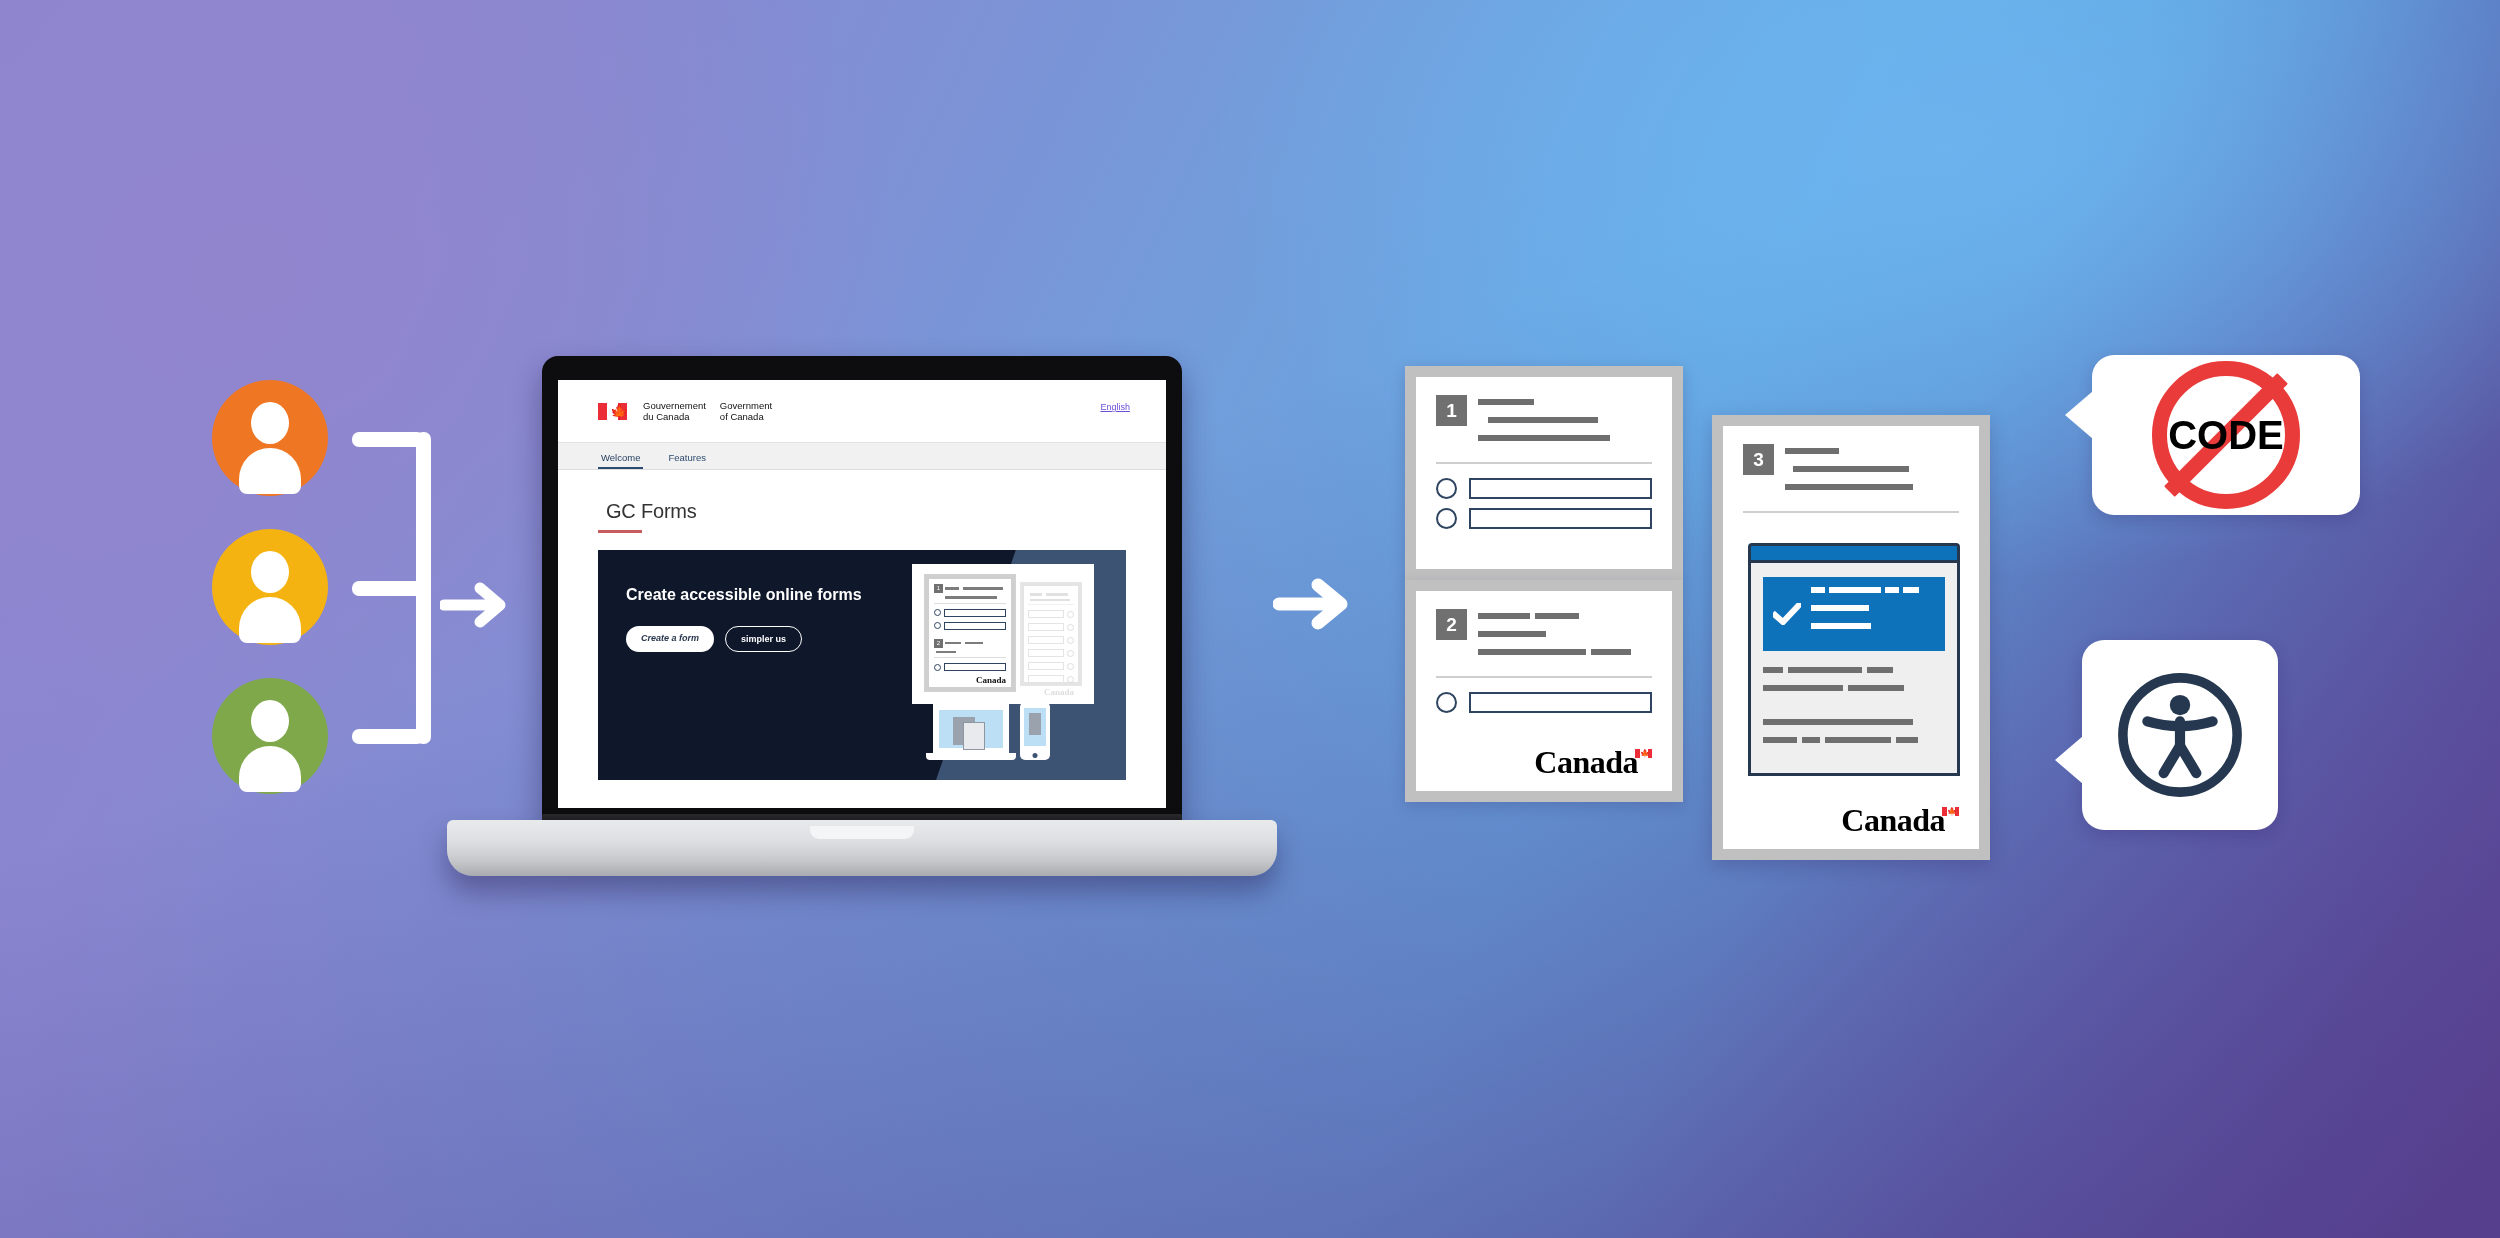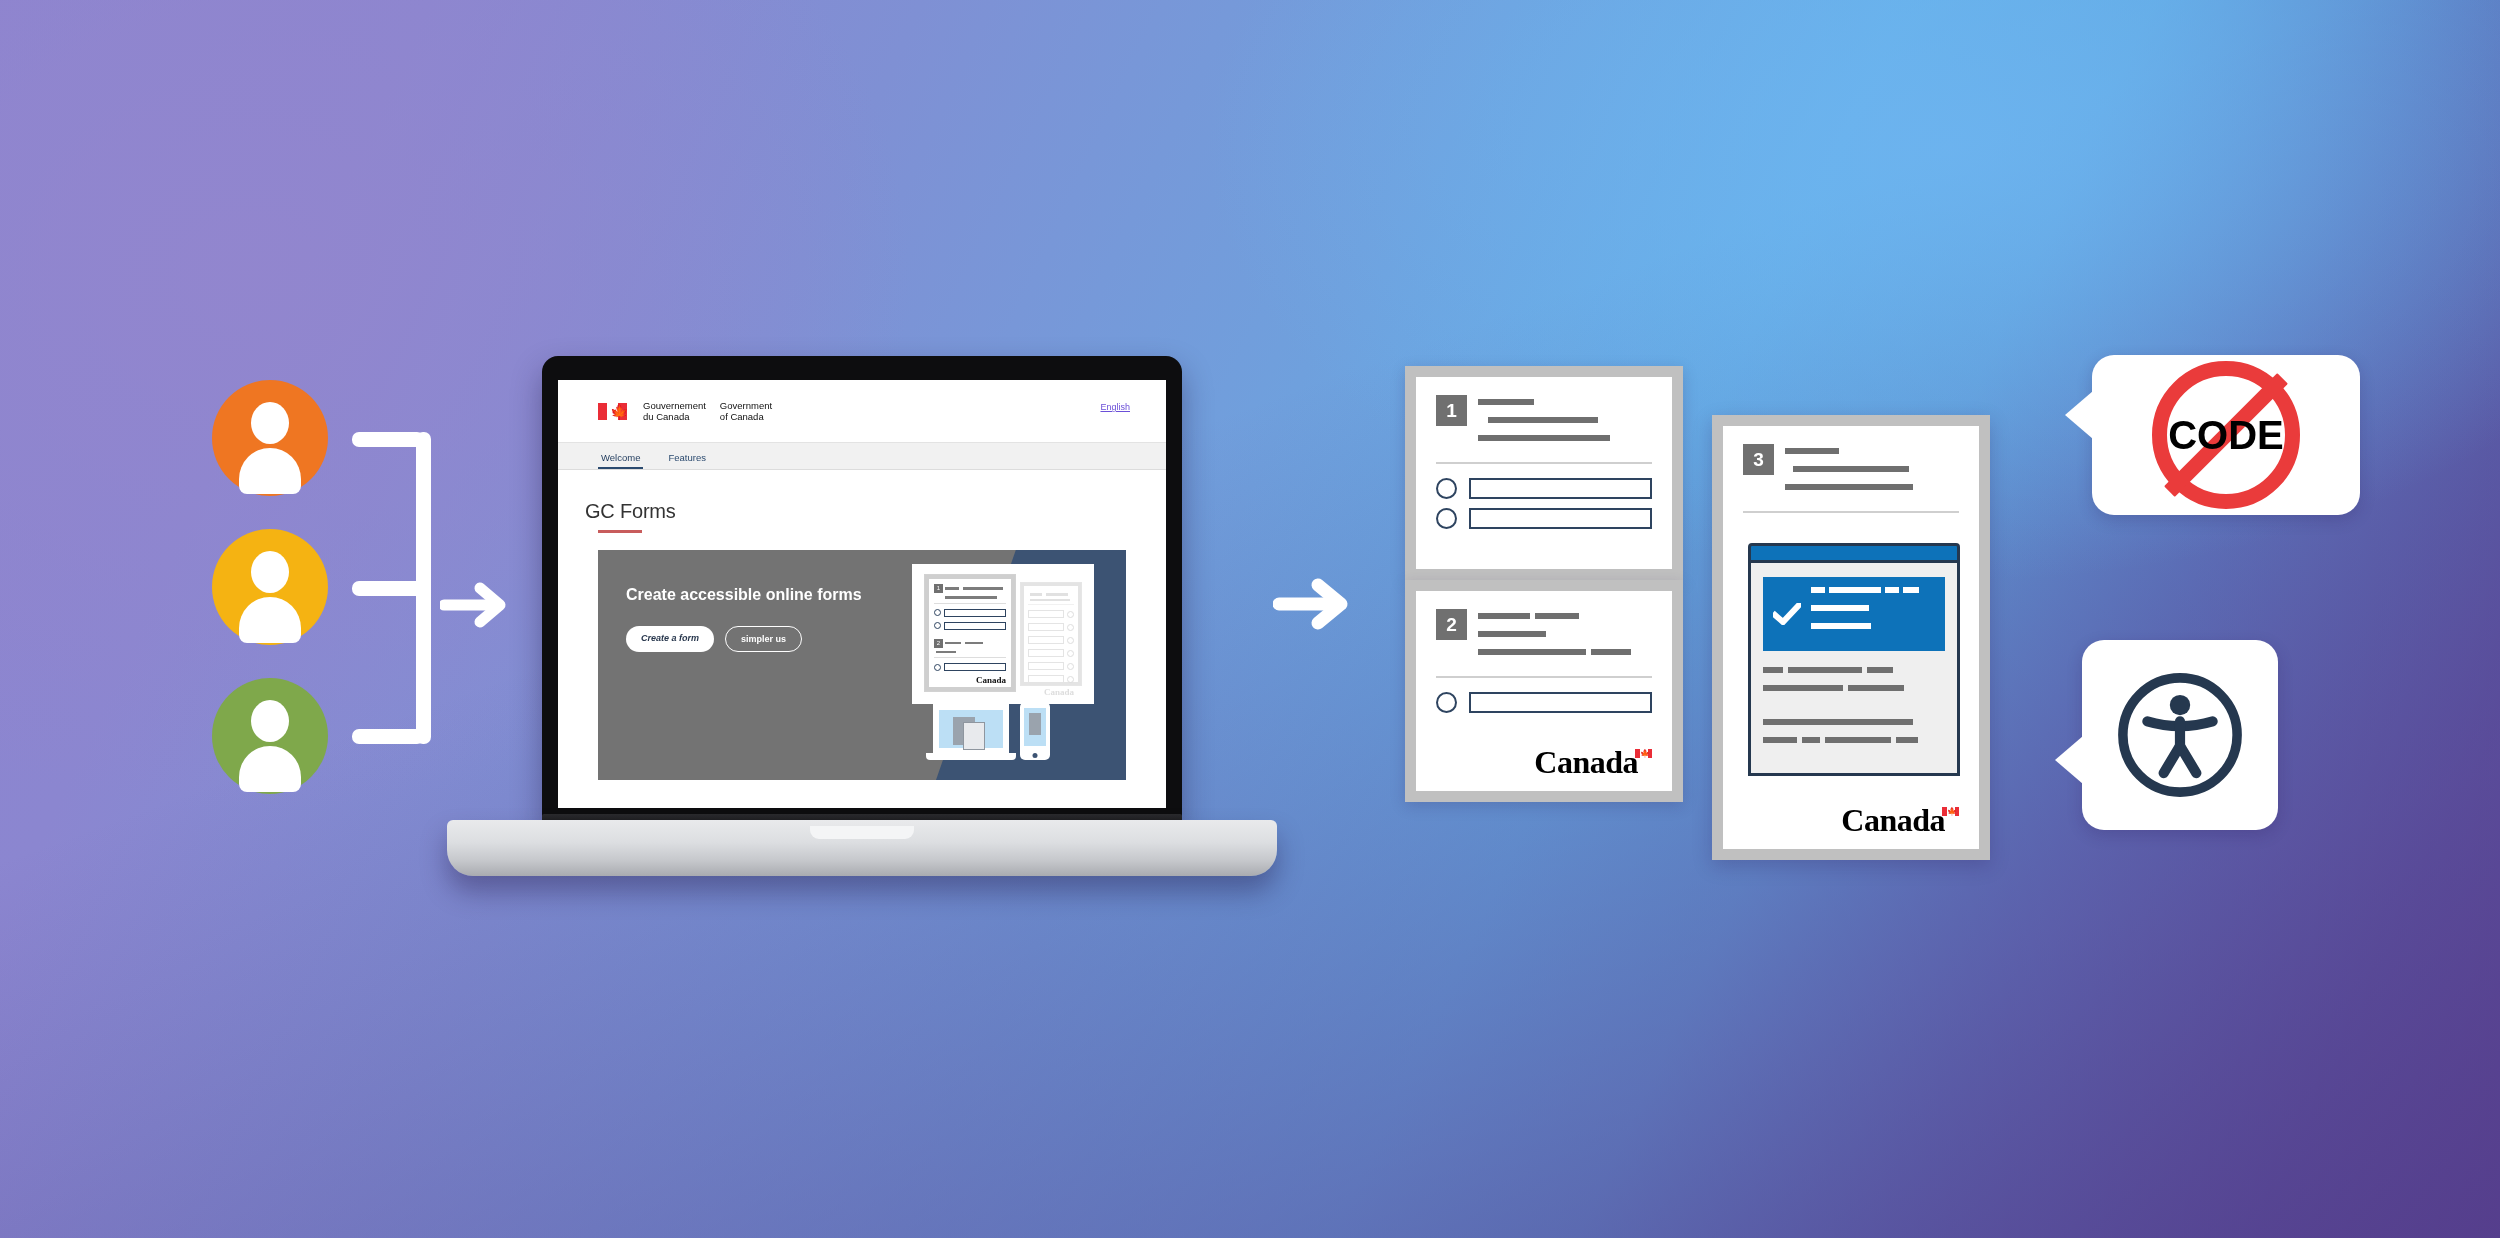--- a/index.html
+++ b/index.html
@@ -76,24 +76,24 @@
                 font-size:15px; line-height:15px; text-align:center; }
   .fip-text { font-size:9.5px; line-height:11px; color:#111; display:flex; gap:14px; white-space:nowrap; }
   .gc-lang { position:absolute; right:36px; top:22px; font-size:9px; color:#6b4fd8; text-decoration:underline; }
 
   .gc-nav { height:28px; background:#f1f1f1; border-top:1px solid #e3e3e3; border-bottom:1px solid #dcdcdc;
             display:flex; align-items:flex-end; padding-left:40px; gap:22px; }
   .gc-tab { font-size:9.5px; color:#2b4a6f; padding:0 3px 6px; position:relative; }
   .gc-tab.active { color:#1f3a5c; }
   .gc-tab.active::after { content:""; position:absolute; left:0; right:0; bottom:0; height:2.5px; background:#2b4a6f; }
 
-  .gc-title { font-size:20px; color:#333; padding:30px 0 0 27px; letter-spacing:-.2px; font-weight:400; }
+  .gc-title { font-size:20px; color:#333; padding:30px 0 0 48px; letter-spacing:-.2px; font-weight:400; }
   .gc-rule { width:44px; height:3px; background:#c85c5c; margin:7px 0 0 40px; }
 
-  .hero { position:relative; margin:17px 40px 0 40px; height:230px; background:#737373; overflow:hidden; }
+  .hero { position:relative; margin:17px 40px 0 40px; height:230px; background:#0f172a; overflow:hidden; }
   .hero .slant { position:absolute; right:0; top:0; width:190px; height:100%;
                  background:#3c5373; clip-path:polygon(42% 0, 100% 0, 100% 100%, 0 100%); }
   .hero h2 { position:relative; color:#fff; font-size:16px; font-weight:700; padding:36px 0 0 28px; }
   .hero p { position:relative; color:#e8ecf2; font-size:9.5px; padding:13px 0 0 28px; }
   .hero .btns { position:relative; padding:22px 0 0 28px; display:flex; gap:11px; }
   .btn { font-size:9px; font-weight:700; border-radius:20px; padding:7px 15px; }
   .btn.primary { background:#fff; color:#28374d;font-style:italic; }
   .btn.ghost { background:transparent; color:#fff; border:1.4px solid #fff; }
 
   

